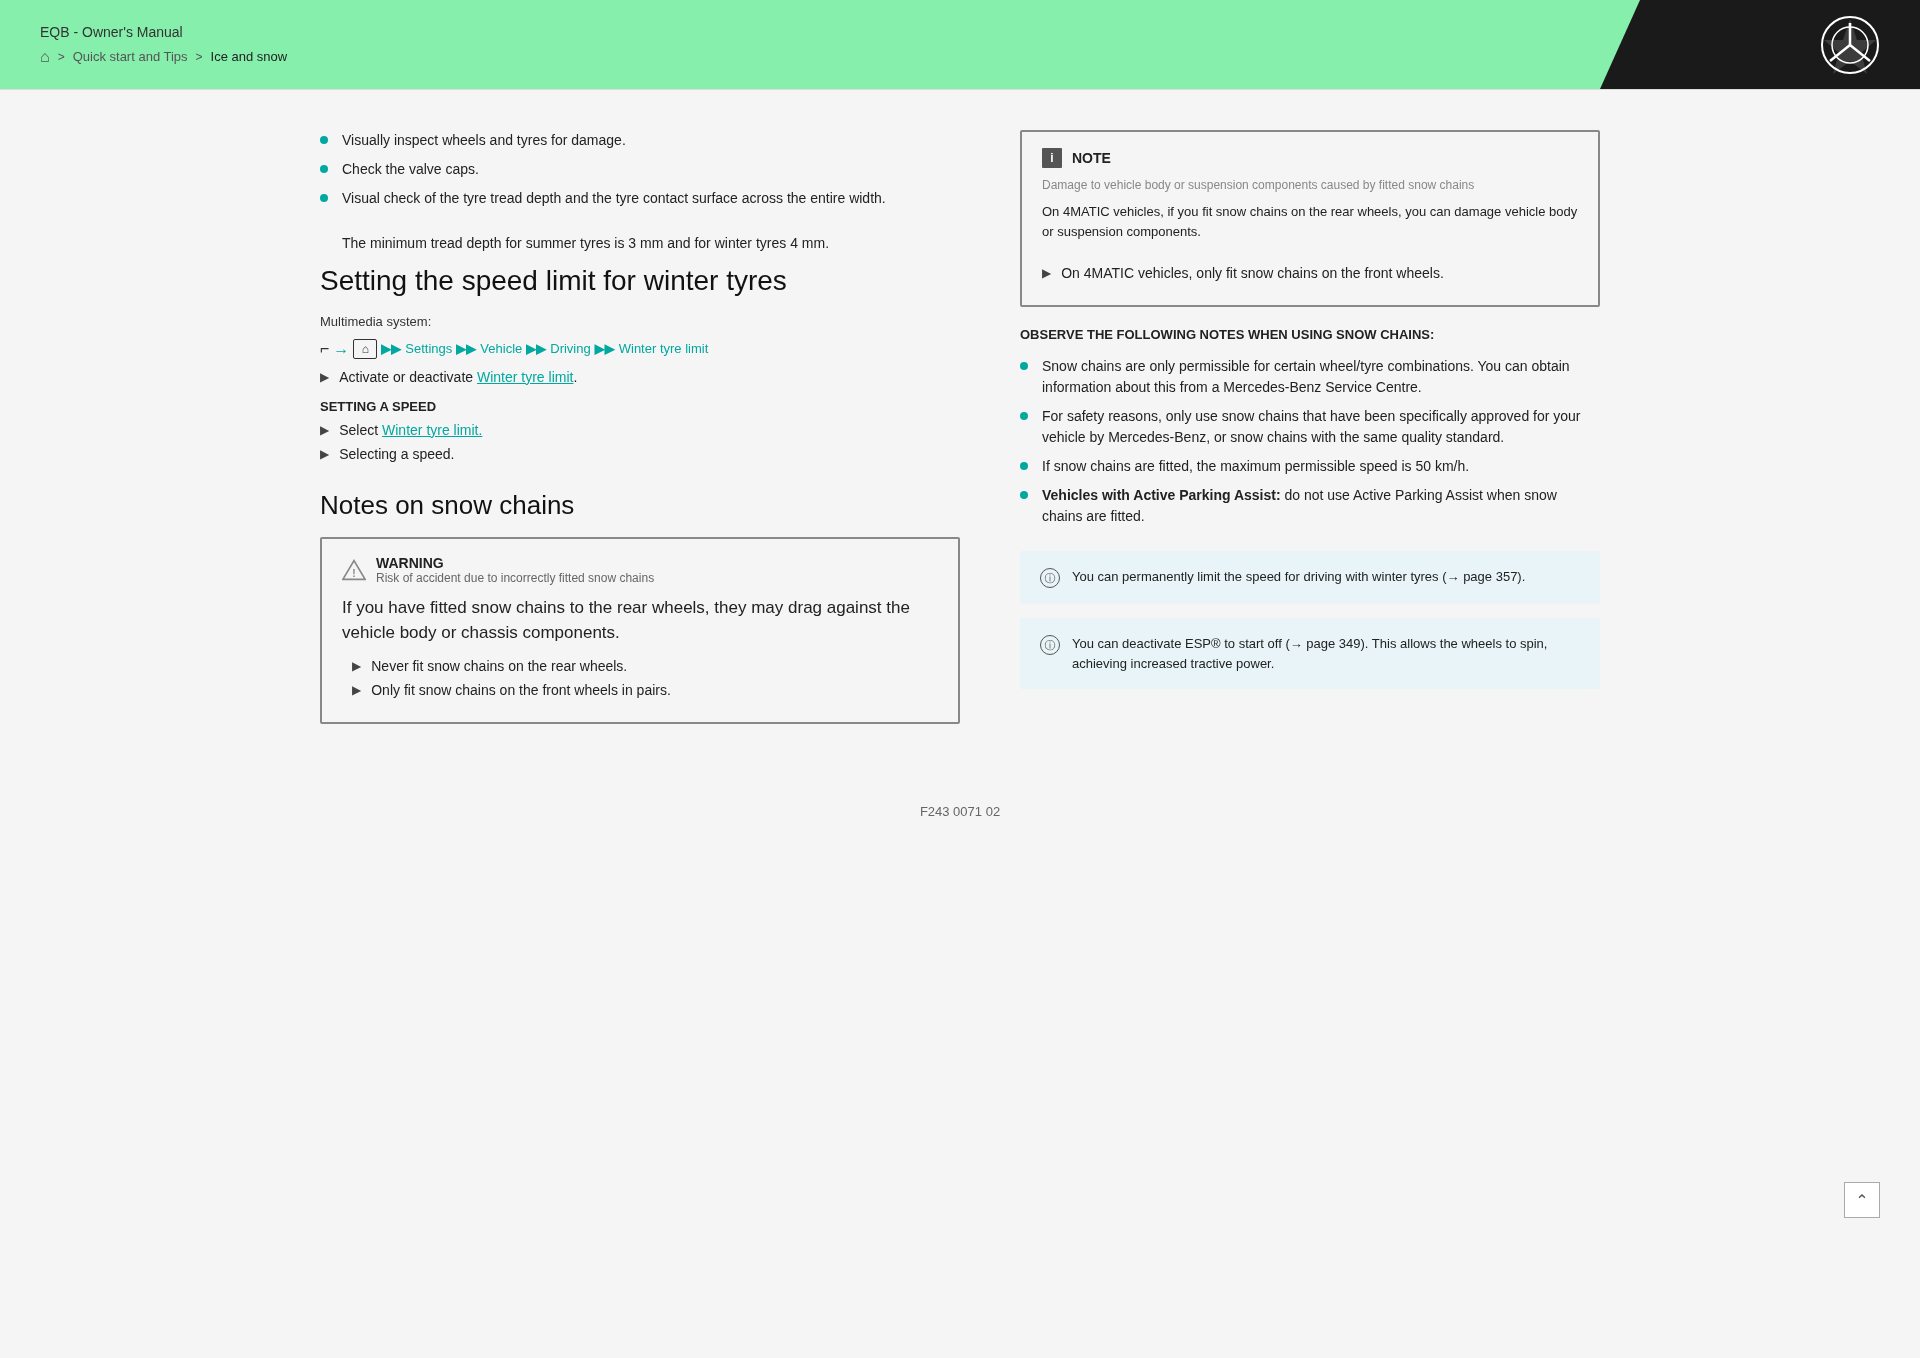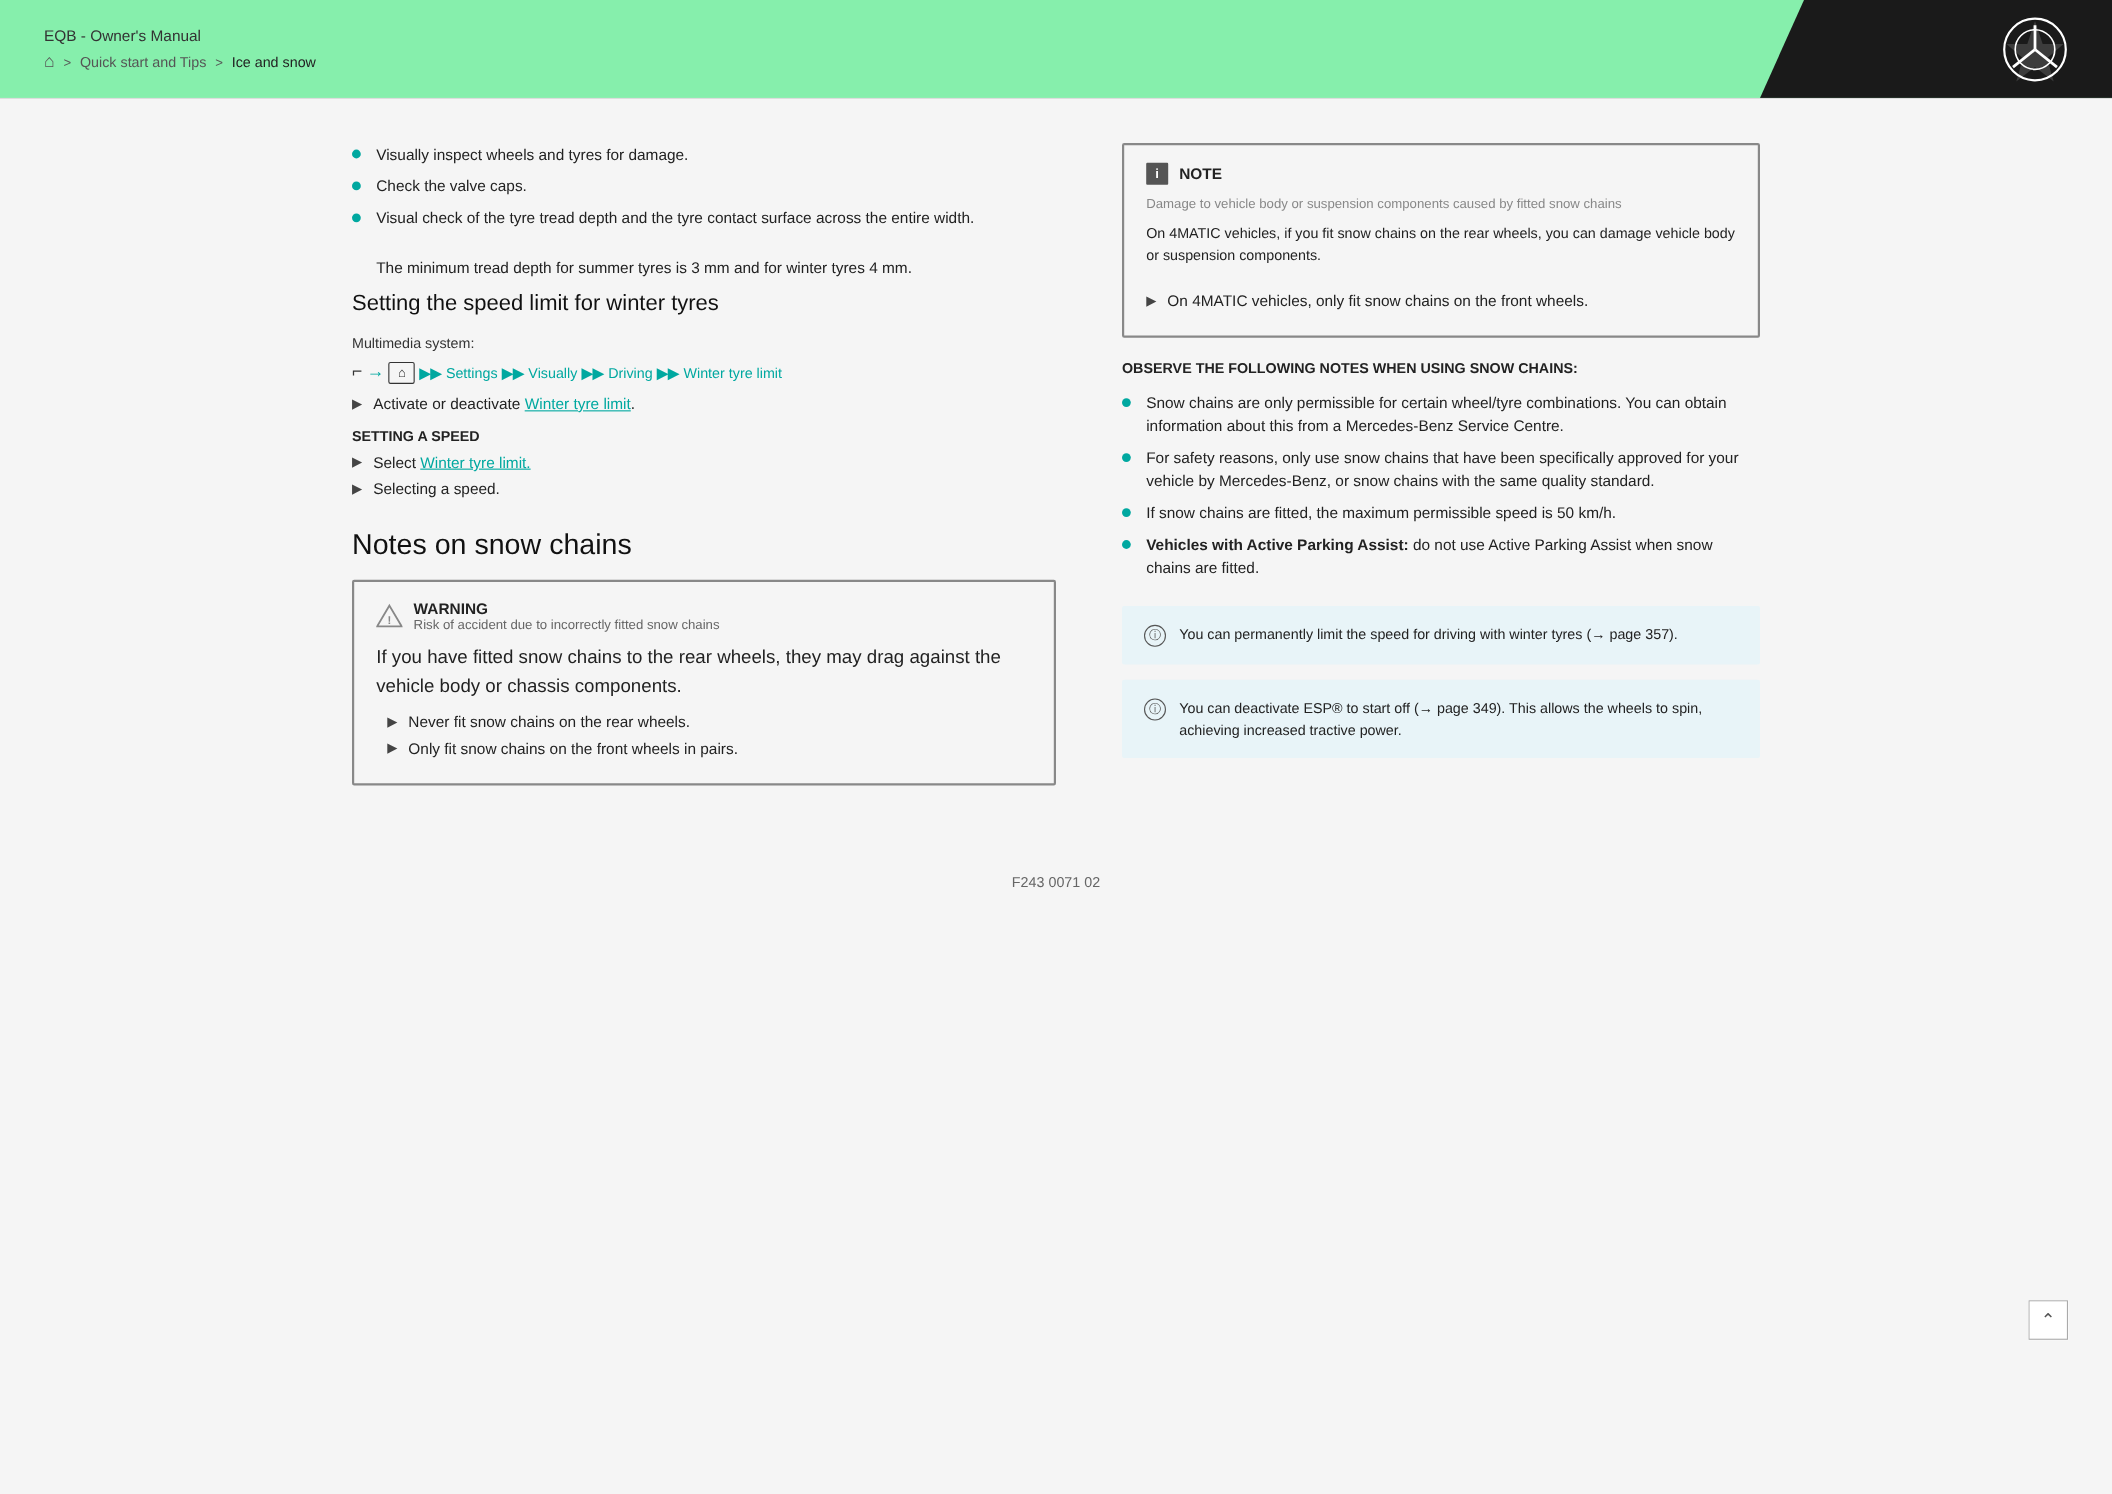--- a/index.html
+++ b/index.html
@@ -109,21 +109,21 @@
     }
     .sub-text {
       margin-left: 22px;
       margin-top: 6px;
       margin-bottom: 10px;
       line-height: 1.5;
     }
 
     
     .section-heading {
-      font-size: 20px;
+      font-size: 28px;
       font-weight: 300;
       margin-bottom: 16px;
       color: #111;
       line-height: 1.2;
     }
 
     .multimedia-label {
       font-size: 13px;
       margin-bottom: 10px;
       color: #333;
@@ -385,21 +385,21 @@
 
     <p class="multimedia-label">Multimedia system:</p>
 
     <div class="nav-path">
       <span style="font-size:16px; color:#333; font-weight:bold;">⌐</span>
       <span style="font-size:16px; color:#00a8a0; font-weight:bold;">→</span>
       <span class="nav-icon"></span>
       <span class="nav-double-arrow">▶▶</span>
       <a class="nav-link" href="#">Settings</a>
       <span class="nav-double-arrow">▶▶</span>
-      <a class="nav-link" href="#">Visually</a>
+      <a class="nav-link" href="#">Vehicle</a>
       <span class="nav-double-arrow">▶▶</span>
       <a class="nav-link" href="#">Driving</a>
       <span class="nav-double-arrow">▶▶</span>
       <a class="nav-link" href="#">Winter tyre limit</a>
     </div>
 
     <div class="arrow-bullet">
       <span class="arrow-bullet-icon">▶</span>
       <span>
         <span>Activate or deactivate </span><a class="link-text" href="#">Winter tyre limit</a><span>.</span>

